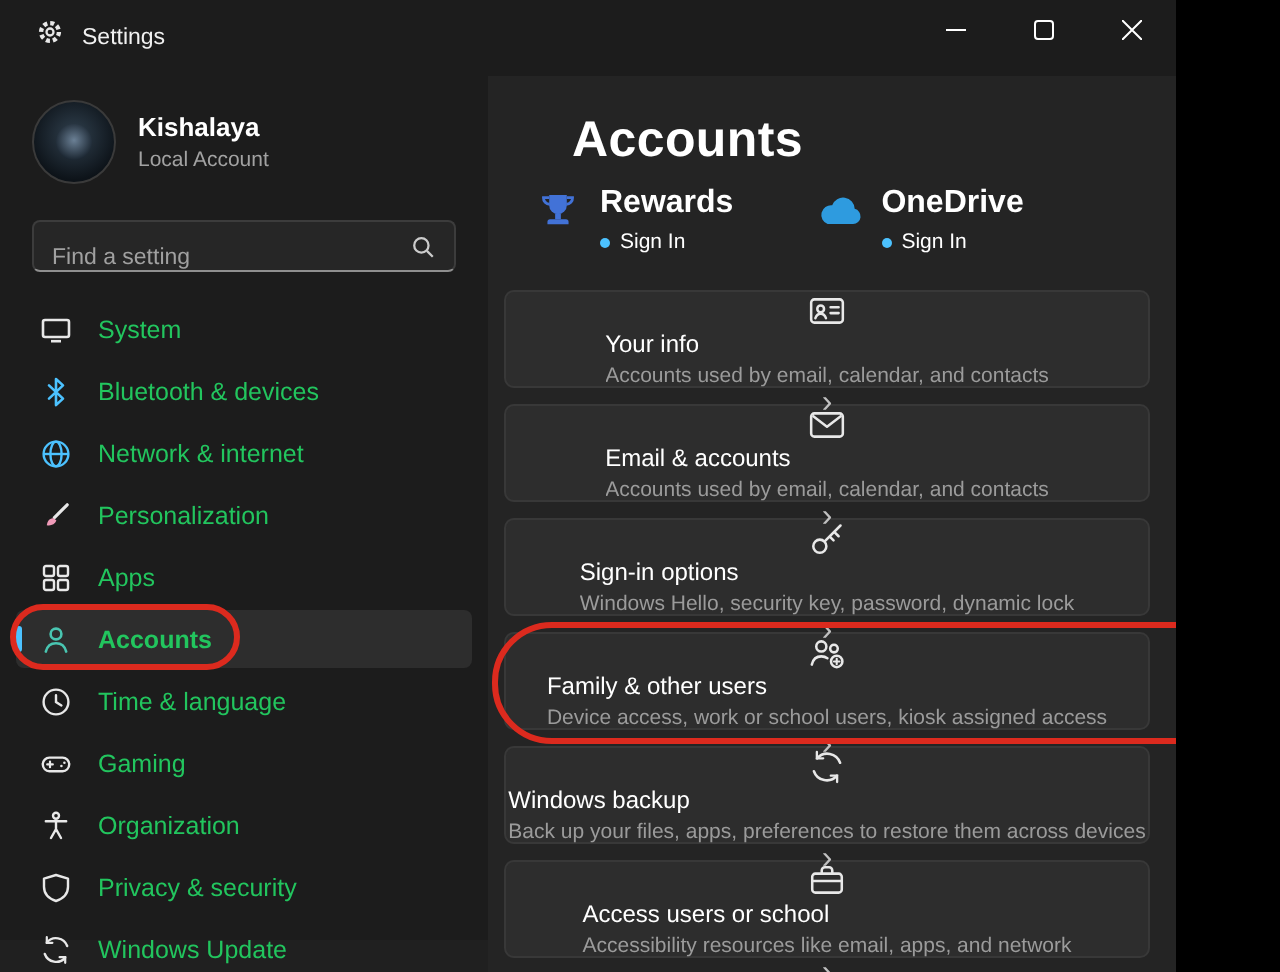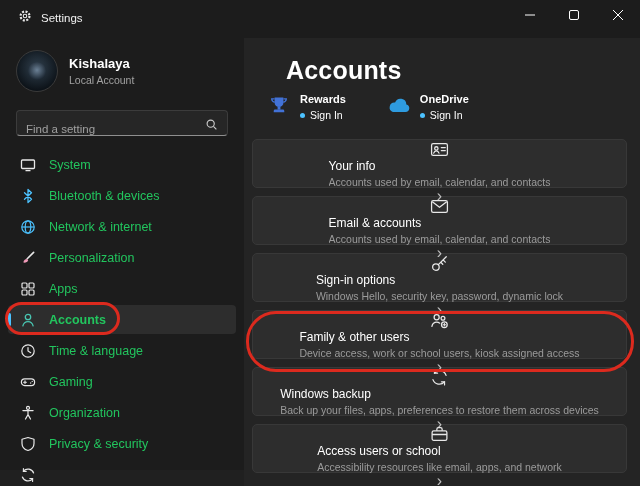--- a/index.html
+++ b/index.html
@@ -1,18 +1,18 @@
 <!DOCTYPE html>
 <html><head>
 <meta charset="utf-8">
 <style>
   * { box-sizing: border-box; margin: 0; padding: 0; }
   html,body { background:#000; }
   body { font-family: "Liberation Sans", "DejaVu Sans", sans-serif; }
-  .window { position:relative; width:640px; height:486px; background:#202020; color:#ffffff; overflow:hidden; }
+  .window { position:relative; width:588px; height:486px; background:#202020; color:#ffffff; overflow:hidden; }
 
   
   .titlebar { position:absolute; top:0; left:0; right:0; height:38px; display:flex; justify-content:space-between; align-items:flex-start; background:#1c1c1c; }
   .titlebar-left { display:flex; align-items:center; gap:9px; padding:9px 0 0 18px; }
   .titlebar-title { font-size:11.5px; color:#f0f0f0; }
   .controls { display:flex; }
   .ctrl { width:44px; height:30px; display:flex; align-items:center; justify-content:center; }
   .ctrl svg { display:block; }
 
   
@@ -43,21 +43,21 @@
   .nav-icon { width:16px; height:16px; display:flex; align-items:center; justify-content:center; flex:0 0 auto; }
   .nav-icon svg { display:block; }
 
   
   .main { position:absolute; left:244px; top:38px; right:0; bottom:0; background:#242424; padding:0 13px 0 8px; overflow:hidden; }
   .page-title { margin:18px 0 4px 34px; font-size:25px; font-weight:700; letter-spacing:.2px; }
 
   .promos { display:flex; gap:40px; margin:8px 0 18px 14px; }
   .promo { display:flex; align-items:flex-start; gap:9px; }
   .promo-icon { width:25px; height:22px; display:flex; align-items:center; justify-content:center; margin-top:1px; }
-  .promo-title { font-size:11px; font-weight:700; }
+  .promo-title { font-size:16px; font-weight:700; }
   .promo-action { display:flex; align-items:center; gap:5px; margin-top:4px; font-size:10.5px; color:#ffffff; cursor:pointer; }
   .dot { width:5px; height:5px; border-radius:50%; background:#4cc2ff; flex:0 0 auto; }
 
   .settings-row { height:49px; display:flex; align-items:center; padding:0 16px;
                   background:#2d2d2d; border:1px solid #383838; border-radius:5px; margin-bottom:8px; cursor:default;flex-direction:column; }
   .row-icon { width:20px; display:flex; align-items:center; justify-content:center; flex:0 0 auto; }
   .row-text { flex:1; min-width:0; }
   .row-title { font-size:12px; color:#ffffff; }
   .row-desc { font-size:10.5px; color:#9b9b9b; margin-top:3px; white-space:nowrap; overflow:hidden; }
   .chevron { color:#c0c0c0; font-size:16px; line-height:1; padding-bottom:2px; }
@@ -233,20 +233,21 @@
 
       <div class="nav-item">
         <span class="nav-icon">
           <svg width="16" height="16" viewBox="0 0 16 16" fill="none" stroke="#e8e8e8" stroke-width="1.2" stroke-linecap="round">
               <path d="M13.6 6 A6 6 0 0 0 3.4 4.2"></path>
               <path d="M2.4 10 a6 6 0 0 0 10.2 1.8"></path>
               <path d="M3.4 1.6 v2.8 h2.8" stroke-width="1.1"></path>
               <path d="M12.6 14.4 v-2.8 h-2.8" stroke-width="1.1"></path>
             </svg>
         </span>
+        <span class="nav-label">Windows Update</span>
       </div>
 
     </nav>
   </aside>
 
   <main class="main">
     <h1 class="page-title">Accounts</h1>
 
     <div class="promos">
       <div class="promo">

